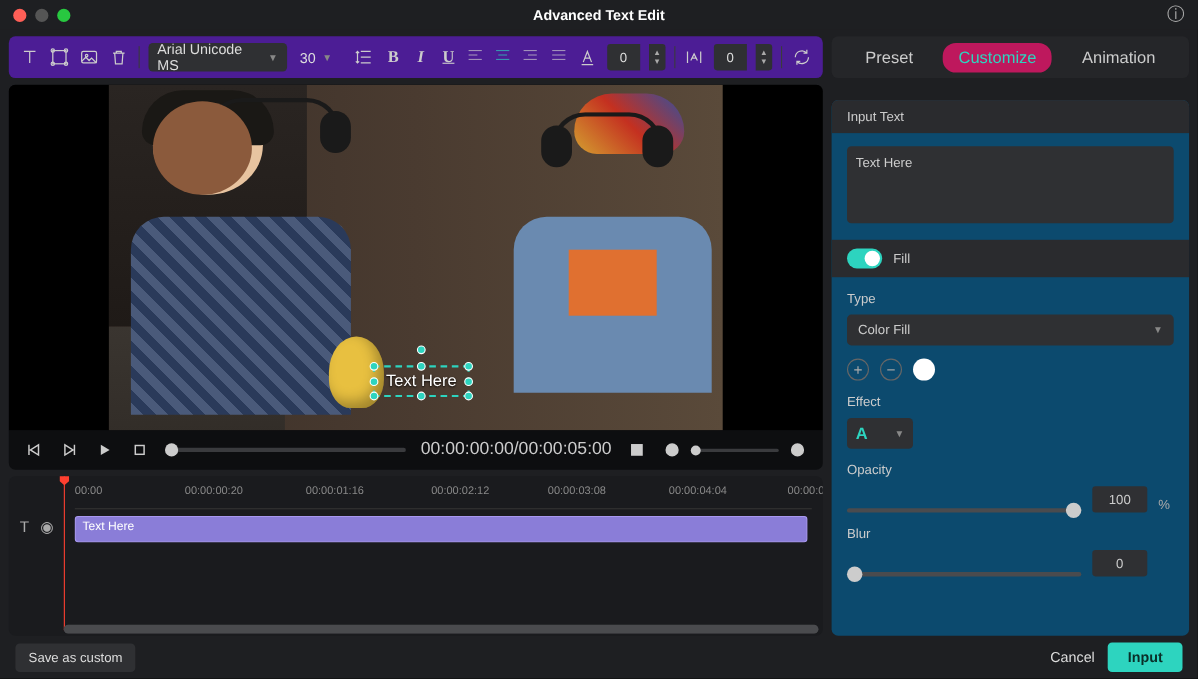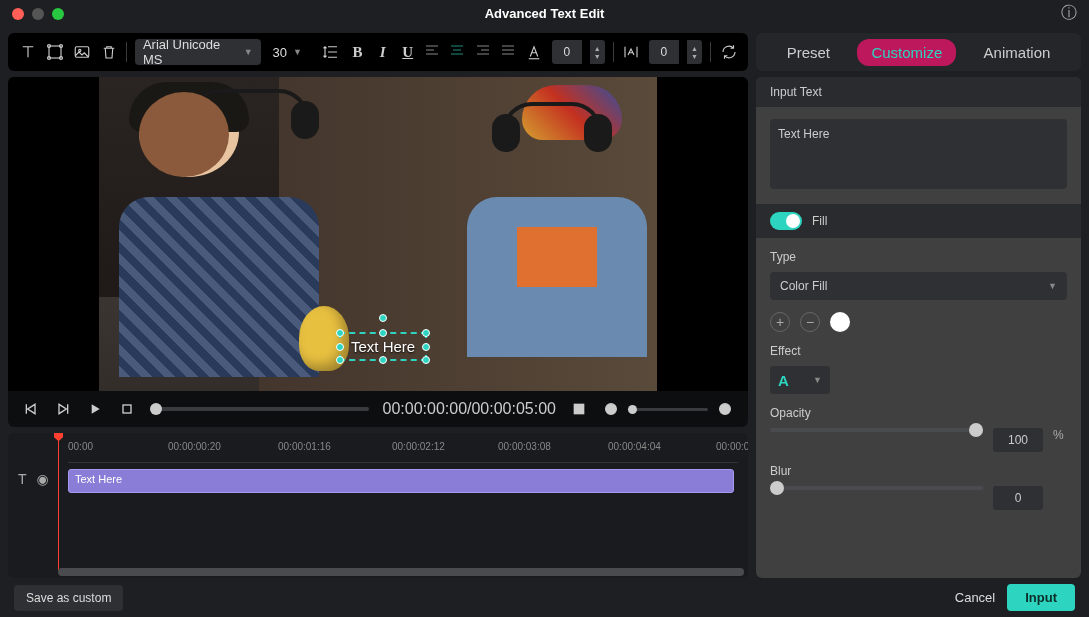--- a/index.html
+++ b/index.html
@@ -6,21 +6,21 @@
 body { background:#000; width:1089px; height:617px; overflow:hidden; }
 .window { width:1089px; height:617px; background:#1e1f22; display:flex; flex-direction:column; }
 .titlebar { height:28px; background:#1e1f22; display:flex; align-items:center; position:relative; }
 .traffic { display:flex; gap:8px; padding-left:12px; }
 .dot { width:12px; height:12px; border-radius:50%; }
 .dot.r{background:#ff5f57}.dot.y{background:#555}.dot.g{background:#28c840}
 .title { position:absolute; left:0; right:0; text-align:center; color:#fff; font-size:13px; font-weight:600; pointer-events:none; }
 .help-icon { position:absolute; right:12px; color:#aaa; font-size:16px; cursor:pointer; }
 .body { flex:1; display:flex; gap:8px; padding:6px 8px 0 8px; }
 .left { flex:1; display:flex; flex-direction:column; }
-.toolbar { height:38px; background:#000000; border-radius:6px; display:flex; align-items:center; padding:0 10px; gap:8px; color:#ccc; }
+.toolbar { height:38px; background:#4c1d95; border-radius:6px; display:flex; align-items:center; padding:0 10px; gap:8px; color:#ccc;justify-content:flex-end; }
 .tb-ico { width:20px; height:20px; display:flex; align-items:center; justify-content:center; cursor:pointer; color:#ccc;}
 .tb-ico svg{width:18px;height:18px;stroke:currentColor;fill:none;stroke-width:1.5}
 .sep{width:1px;height:20px;background:#3a3b3e}
 .font-sel{background:#2f3033;border-radius:4px;height:26px;display:flex;align-items:center;padding:0 8px;gap:6px;font-size:13px;color:#ddd;cursor:pointer}
 .size-sel{background:transparent;display:flex;align-items:center;gap:6px;font-size:13px;color:#ddd;cursor:pointer;padding:0 4px}
 .chev{font-size:9px;color:#888}
 .btn-txt{font-family:serif;font-size:15px;font-weight:bold;cursor:pointer;width:18px;text-align:center}
 .align-ico{cursor:pointer;width:18px}
 .align-ico.active{color:#2dd4bf}
 .num-field{background:#2f3033;border:none;color:#ddd;width:30px;height:24px;text-align:center;border-radius:3px 0 0 3px;font-size:12px}
@@ -65,35 +65,35 @@
 .playhead::before{content:"";position:absolute;top:-2px;left:-4px;width:9px;height:10px;background:#ff4030;clip-path:polygon(0 0,100% 0,100% 60%,50% 100%,0 60%)}
 .tracks{flex:1;position:relative;margin-top:4px}
 .track-head{position:absolute;left:0;top:4px;display:flex;gap:10px;color:#aaa;font-size:14px}
 .clip{position:absolute;left:50px;right:4px;top:2px;height:24px;background:#8a7dd8;border:1px solid #a898f0;border-radius:3px;font-size:11px;color:#fff;padding:3px 6px;cursor:pointer}
 .tl-scroll{position:absolute;bottom:2px;left:50px;right:4px;height:8px;background:#2a2b2e;border-radius:4px}
 .tl-scroll::before{content:"";position:absolute;left:0;width:100%;height:100%;background:#4a4b4e;border-radius:4px}
 .right { width:325px; display:flex; flex-direction:column; }
 .tabs{height:38px;background:#252629;border-radius:6px;display:flex;align-items:center;justify-content:space-around;padding:0 10px}
 .tab{font-size:15px;color:#ccc;padding:5px 14px;border-radius:12px;cursor:pointer}
 .tab.active{background:#be185d;color:#2dd4bf}
-.panel{flex:1;background:#404040;border-radius:6px;margin-top:6px;overflow-y:auto;font-size:12px;color:#ccc}
+.panel{flex:1;background:#0c4a6e;border-radius:6px;margin-top:20px;overflow-y:auto;font-size:12px;color:#ccc}
 .sec-head{background:#2a2b2e;padding:8px 14px;font-size:12px}
 .sec-body{padding:12px 14px}
 .txt-input{width:100%;height:70px;background:#2f3033;border:none;border-radius:4px;color:#ccc;padding:8px;font-size:12px;resize:none}
 .fill-row{background:#2a2b2e;padding:8px 14px;display:flex;align-items:center;gap:10px}
 .toggle{width:32px;height:18px;background:#2dd4bf;border-radius:9px;position:relative;cursor:pointer}
 .toggle::after{content:"";position:absolute;right:2px;top:2px;width:14px;height:14px;background:#fff;border-radius:50%}
 .label{font-size:12px;color:#ccc;margin-bottom:8px;display:block}
 .type-sel{width:100%;height:28px;background:#2f3033;border-radius:4px;display:flex;align-items:center;justify-content:space-between;padding:0 10px;font-size:12px;cursor:pointer}
 .color-row{display:flex;gap:10px;align-items:center;margin-top:12px}
 .circ-btn{width:20px;height:20px;border:1px solid #666;border-radius:50%;display:flex;align-items:center;justify-content:center;font-size:14px;color:#aaa;cursor:pointer}
 .swatch{width:20px;height:20px;border-radius:50%;background:#fff;cursor:pointer}
 .effect-sel{width:60px;height:28px;background:#2f3033;border-radius:4px;display:flex;align-items:center;justify-content:space-between;padding:0 8px;cursor:pointer}
 .effect-a{color:#2dd4bf;font-weight:bold;font-size:15px}
-.slider-row{display:flex;align-items:flex-start;gap:10px}
+.slider-row{display:flex;align-items:flex-end;gap:10px}
 .slider{flex:1;height:4px;background:#4a4b4e;border-radius:2px;position:relative;cursor:pointer}
 .slider-thumb{position:absolute;top:-5px;width:14px;height:14px;background:#ccc;border-radius:50%}
 .val-box{width:50px;height:24px;background:#2f3033;border:none;border-radius:3px;color:#ccc;text-align:center;font-size:12px}
 .pct{font-size:12px;color:#aaa;width:14px}
 .footer{height:40px;display:flex;align-items:center;justify-content:space-between;padding:0 14px}
 .save-custom{background:#2f3033;color:#ddd;border:none;padding:6px 12px;border-radius:4px;font-size:12px;cursor:pointer}
 .f-right{display:flex;gap:12px;align-items:center}
 .cancel{background:none;border:none;color:#ddd;font-size:13px;cursor:pointer}
 .apply{background:#2dd4bf;color:#0a2e28;border:none;padding:6px 18px;border-radius:4px;font-size:13px;font-weight:600;cursor:pointer}
 </style>

